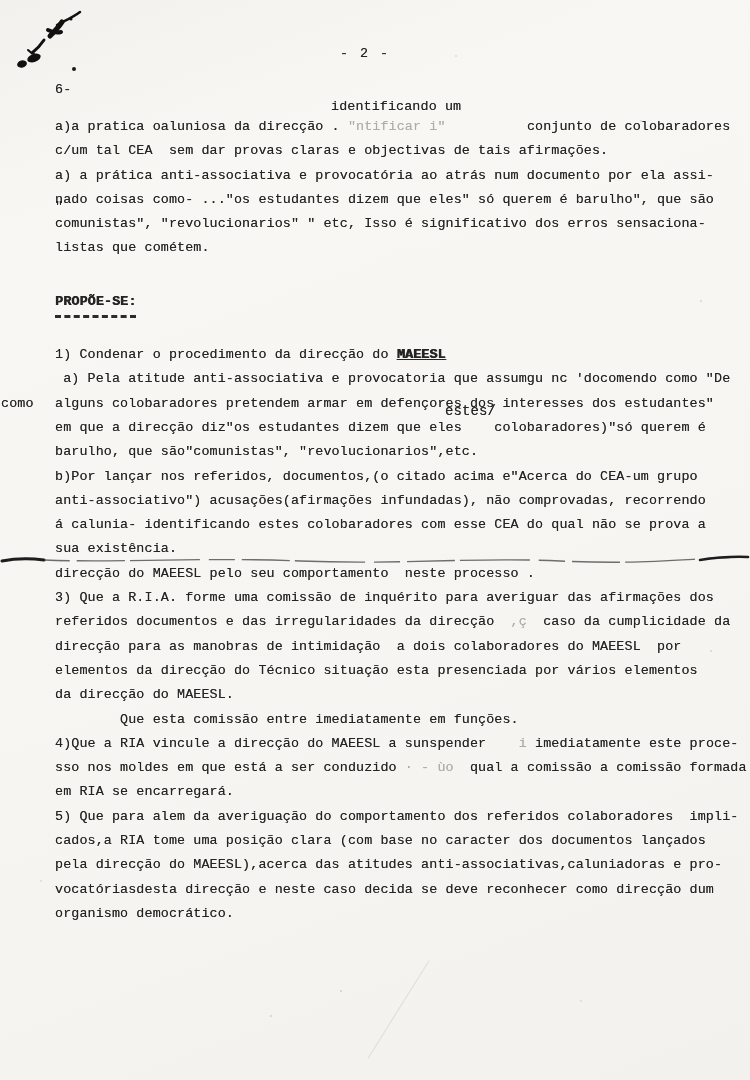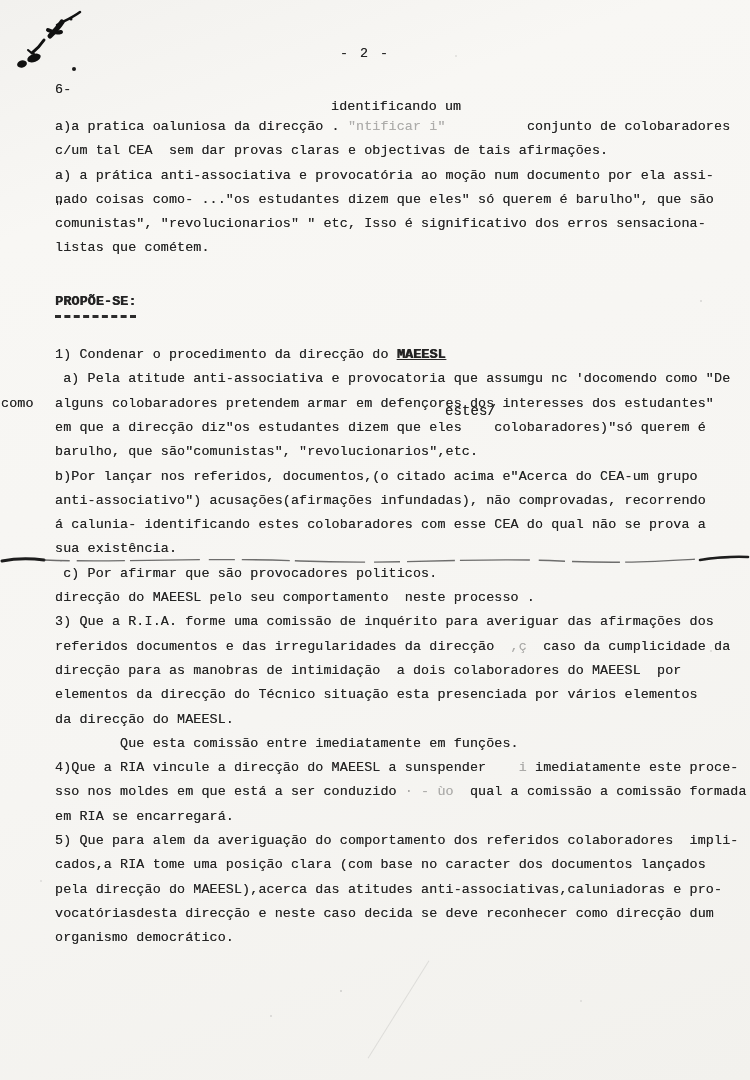--- a/index.html
+++ b/index.html
@@ -68,21 +68,21 @@
 
   <div class="content typed">
 
     <div class="ln marker"><span>6-</span></div>
 
     <div class="ln insert-line"><span>identificando um</span></div>
 
     <div class="ln"><span>a)a pratica oaluniosa da direcção . </span><span class="faint">"ntificar i"</span><span>          conjunto de colobaradores</span></div>
 
     <div class="ln"><span>c/um tal CEA  sem dar provas claras e objectivas de tais afirmações.</span></div>
-    <div class="ln"><span>a) a prática anti-associativa e provocatória ao moção num documento por ela assi-</span></div>
+    <div class="ln"><span>a) a prática anti-associativa e provocatória ao atrás num documento por ela assi-</span></div>
     <div class="ln"><span>nado coisas como- ..."os estudantes dizem que eles" só querem é barulho", que são</span></div>
 
     <div class="ln"><span class="quote-over">"</span><span>comunistas", "revolucionarios" " etc, Isso é significativo dos erros sensaciona-</span></div>
 
     <div class="ln"><span>listas que cométem.</span></div>
 
     <div class="gap29"></div>
 
     <div class="ln heading-line"><span class="heading">PROPÕE-SE:</span></div>
 
@@ -101,21 +101,20 @@
     <div class="ln"><span>á calunia- identificando estes colobaradores com esse CEA do qual não se prova a</span></div>
 
     <div class="ln"><span>sua existência.</span>
       <svg class="strike-svg" viewBox="0 0 750 16">
         <path d="M2,9 q20,-4 42,-1" stroke="#1d1d1d" stroke-width="3" fill="none" stroke-linecap="round"></path>
         <path d="M44,8 C120,11 200,5 300,9 S470,5 560,9 S690,6 748,5" stroke="#333" stroke-width="1.4" fill="none" opacity="0.7" stroke-dasharray="26 7 48 5 70 9"></path>
         <path d="M700,8 q26,-4 48,-3" stroke="#1d1d1d" stroke-width="2.6" fill="none" stroke-linecap="round"></path>
       </svg>
     </div>
 
-    <div class="ln"><span> c) Por afirmar que são provocadores politicos.</span></div>
     <div class="ln"><span>direcção do MAEESL pelo seu comportamento  neste processo .</span></div>
     <div class="ln"><span>3) Que a R.I.A. forme uma comissão de inquérito para averiguar das afirmações dos</span></div>
 
     <div class="ln"><span>referidos documentos e das irregularidades da direcção</span><span class="faint">  ,ç  </span><span>caso da cumplicidade da</span></div>
 
     <div class="ln"><span>direcção para as manobras de intimidação  a dois colaboradores do MAEESL  por</span></div>
     <div class="ln"><span>elementos da direcção do Técnico situação esta presenciada por vários elementos</span></div>
     <div class="ln"><span>da direcção do MAEESL.</span></div>
     <div class="ln"><span>        Que esta comissão entre imediatamente em funções.</span></div>
 

